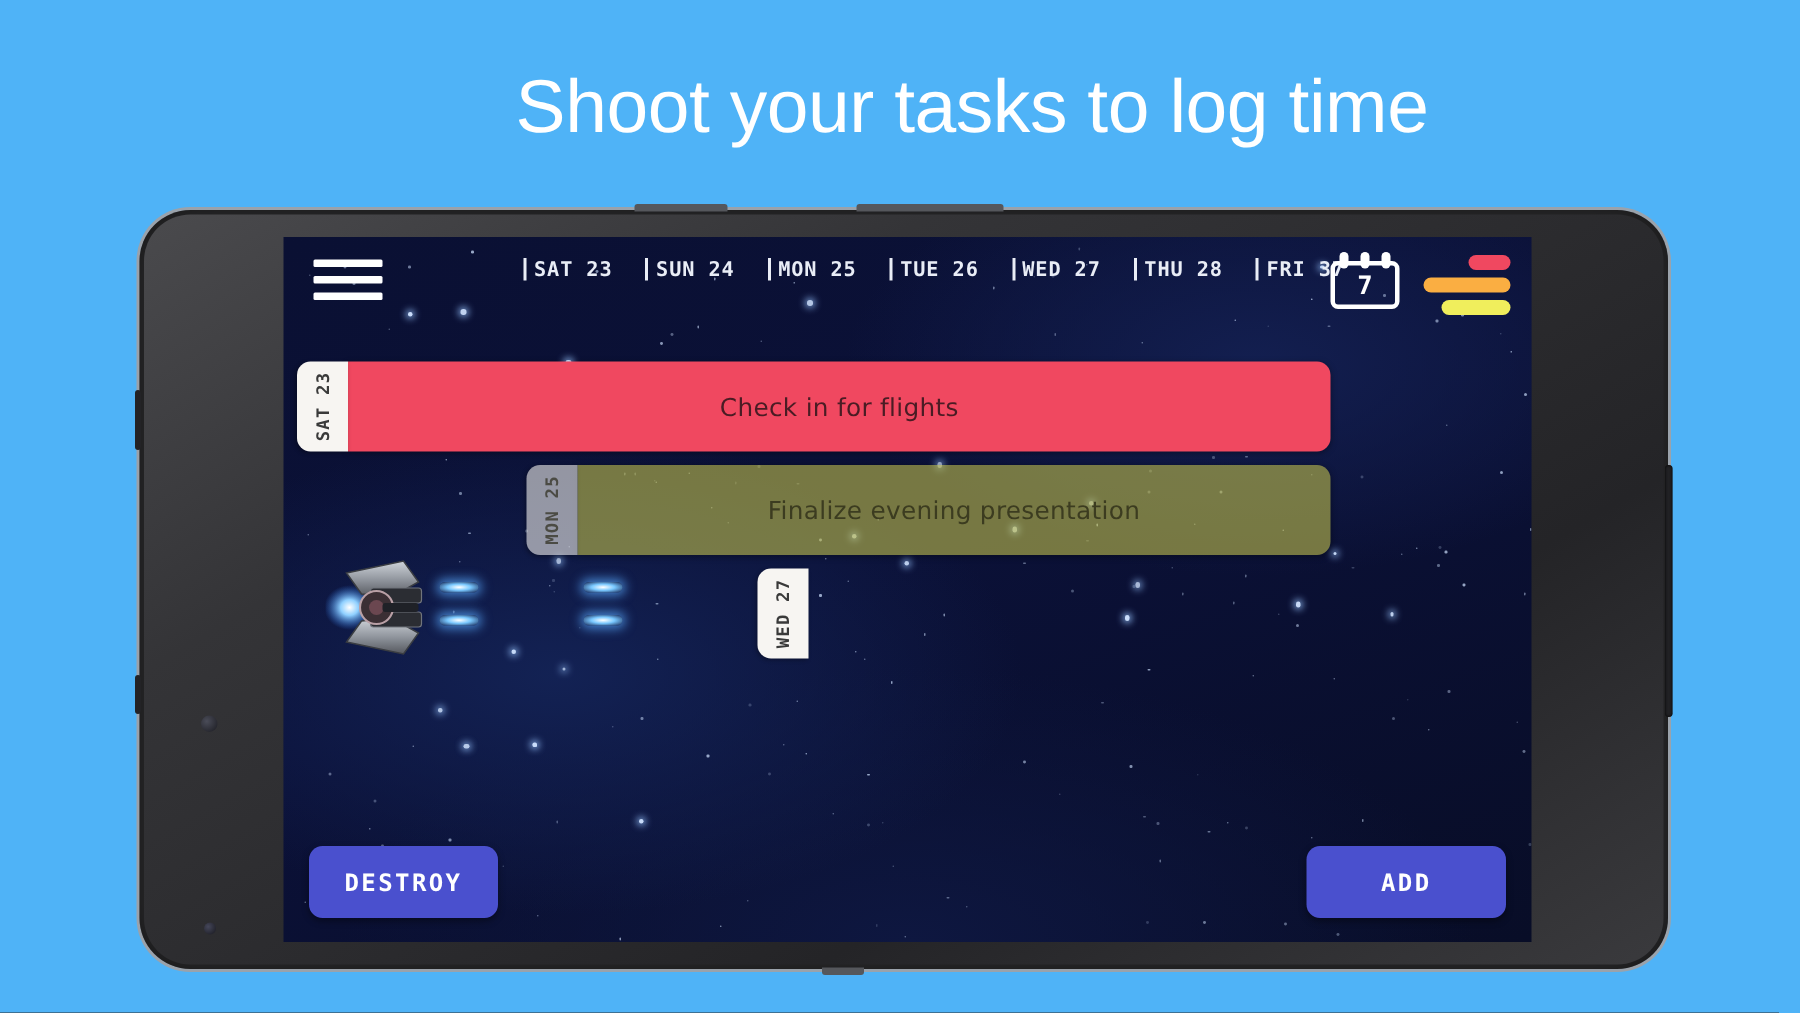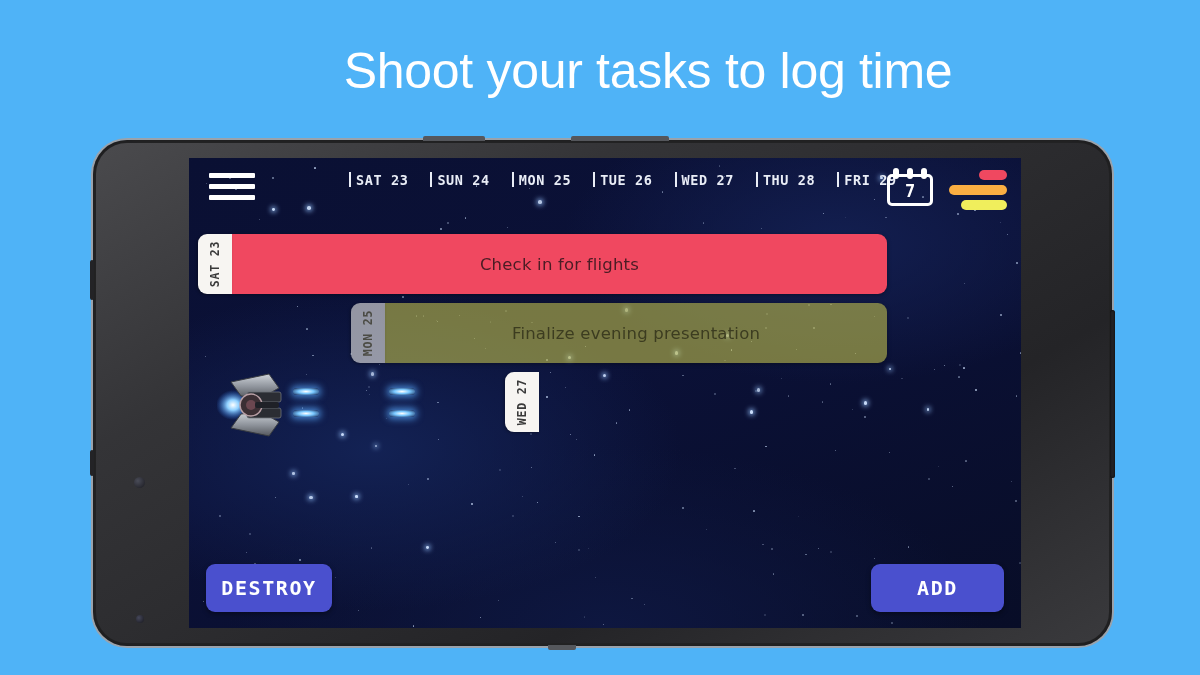--- a/index.html
+++ b/index.html
@@ -231,21 +231,21 @@
   }
   .mb { height: 10px; border-radius: 6px; }
   .mb1 { width: 28px; }
   .mb2 { width: 58px; }
   .mb3 { width: 46px; }
 
   
   .tasks {
     position: absolute;
     left: 0;
-    top: 76px;
+    top: 83px;
     width: 1000px;
     z-index: 4;
   }
   .task-row {
     position: relative;
     height: 60px;
     margin-bottom: 9px;
   }
   .task-tab {
     position: absolute;
@@ -292,21 +292,21 @@
   
   .btn {
     position: absolute;
     height: 48px;
     background: #4A50CE;
     border-radius: 9px;
     color: #ffffff;
     display: flex;
     align-items: center;
     justify-content: center;
-    font-size: 20px;
+    font-size: 16px;
     font-weight: 700;
     letter-spacing: 1.6px;
     font-family: "DejaVu Sans Mono", monospace;
     cursor: pointer;
     z-index: 7;
     border: none;
     box-shadow: 0 2px 5px rgba(0,0,0,0.4);
   }
   .btn-destroy { left: 17px; bottom: 16px; width: 126px; }
   .btn-stop    { left: 151px; bottom: 16px; width: 124px; }
@@ -590,21 +590,21 @@
         <span></span>
       </div>
 
       <div class="days" id="day-strip">
           <div class="day">SAT 23</div>
           <div class="day">SUN 24</div>
           <div class="day">MON 25</div>
           <div class="day">TUE 26</div>
           <div class="day">WED 27</div>
           <div class="day">THU 28</div>
-          <div class="day">FRI 29</div>
+          <div class="day">FRI 37</div>
         </div>
 
       <div class="cal-icon">
         <div class="cal-ring" style="left:6px;"></div>
         <div class="cal-ring" style="left:20px;"></div>
         <div class="cal-ring" style="left:34px;"></div>
         <div class="cal-body"></div>
         <div class="cal-num">7</div>
       </div>
 

